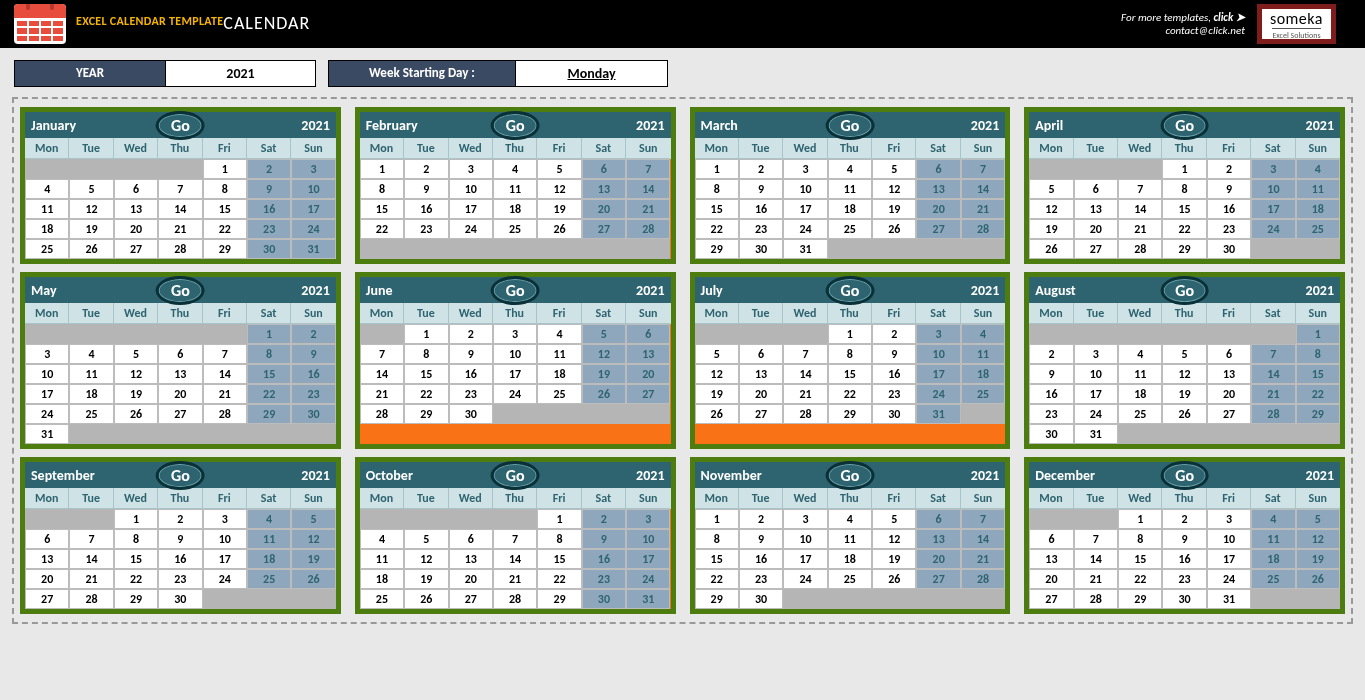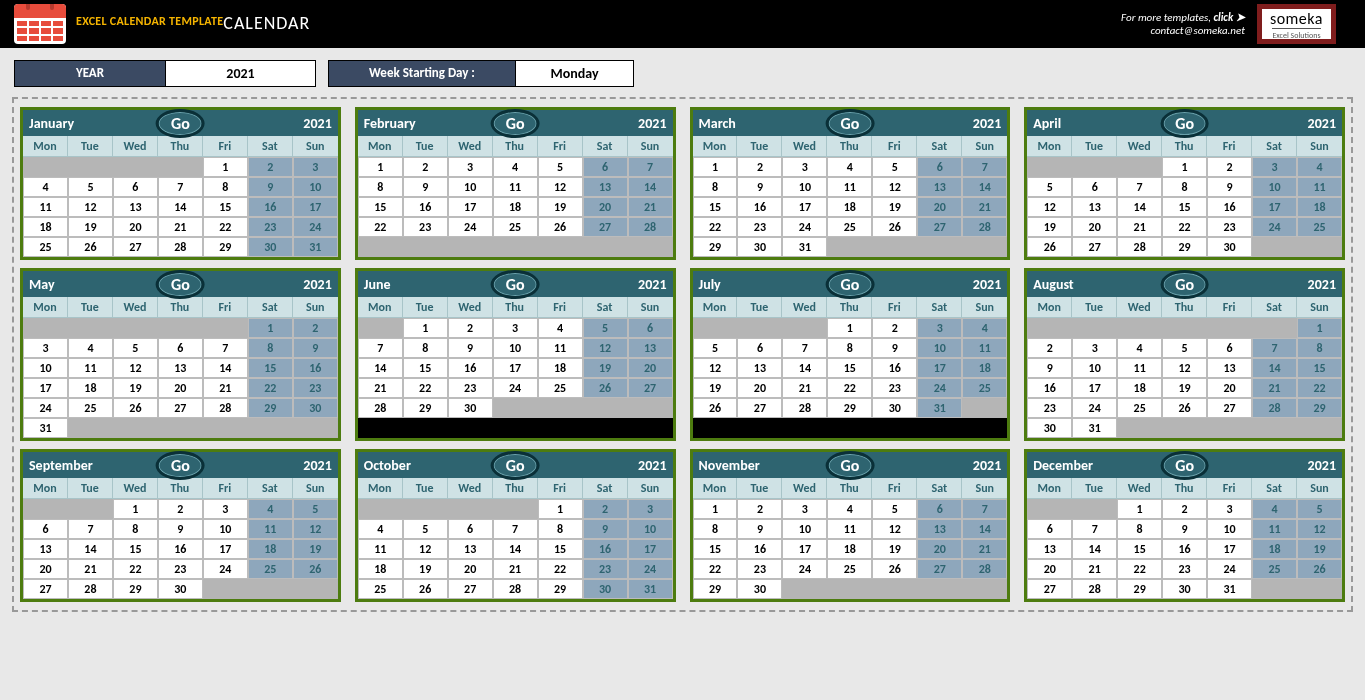--- a/index.html
+++ b/index.html
@@ -18,23 +18,23 @@
   .top-right .block { text-align:right; }
   .top-right strong { font-weight:bold; }
   .logo { background:#fff; border:5px solid #7f1d1d; padding:4px 8px; height:40px; display:flex; flex-direction:column; justify-content:center; align-items:center; color:#000; font-style:normal;}
   .logo .l1 { font-size:16px; font-weight:400; letter-spacing:0.5px; }
   .logo .l2 { font-size:8px; color:#555; border-top:1px solid #555; padding-top:1px;}
   .controls { display:flex; gap:12px; padding:12px 14px 10px 14px; align-items:center; }
   .ctrl { display:flex; border:1px solid #000; }
   .ctrl .lbl { background:#3b4a63; color:#fff; font-weight:bold; font-size:13px; padding:4px 0; text-align:center; }
   .ctrl .val { background:#fff; font-weight:bold; font-size:14px; padding:4px 0; text-align:center; border-left:1px solid #000;}
   .ctrl.year .lbl{width:150px;} .ctrl.year .val{width:150px;}
-  .ctrl.wsd .lbl{width:186px;} .ctrl.wsd .val{width:118px;}
+  .ctrl.wsd .lbl{width:186px;} .ctrl.wsd .val{width:152px;text-decoration:underline;}
   .sheet { margin: 0 12px 12px 12px; border: 2px dashed #999; padding: 8px 6px; background:#e8e8e8; display:grid; grid-template-columns:repeat(4,1fr); gap:8px 14px;}
-  .month { border:3px solid #4d7c0f; background:#000000; position:relative; }
+  .month { border:5px solid #4d7c0f; background:#f97316; position:relative; }
   .mhead { background:#2e6470; color:#fff; display:flex; align-items:center; justify-content:space-between; padding:2px 6px; font-size:14px; font-weight:bold; height:26px; position:relative;}
   .go { position:absolute; left:50%; transform:translateX(-50%); background:#2e6470; border:3px solid #0a3038; color:#fff; font-size:16px; font-weight:bold; padding:2px 12px; border-radius:50%; cursor:pointer; box-shadow:0 0 0 1px #6aa0aa inset;}
   .dowrow { background:#cfe2e5; display:grid; grid-template-columns:repeat(7,1fr); }
   .dowrow span { text-align:center; font-size:12px; font-weight:bold; color:#2e6470; padding:3px 0; border-right:1px solid #a8c4c8; border-bottom:1px solid #a8c4c8;}
   .dowrow span:last-child{border-right:none;}
   .daygrid { display:grid; grid-template-columns:repeat(7,1fr); grid-auto-rows:20px; }
   .cell { text-align:center; font-size:12px; font-weight:bold; background:#fff; border:1px solid #bcbcbc; display:flex;align-items:center;justify-content:center;}
   .cell.blank { background:#b5b5b5; border-color:transparent;}
   .cell.wkend { background:#8ea7bc; color:#2e6470;}
 </style>
@@ -59,21 +59,21 @@
         <span></span>
       </div>
   </div>
   <div class="titles">
     <div class="title1">EXCEL CALENDAR TEMPLATE</div>
     <div class="title2">CALENDAR</div>
   </div>
   <div class="top-right">
     <div class="block">
       <div><span>For more templates, </span><strong>click ➤</strong></div>
-      <div>contact@someka.net</div>
+      <div>contact@click.net</div>
     </div>
     <div class="logo">
       <div class="l1">someka</div>
       <div class="l2">Excel Solutions</div>
     </div>
   </div>
 </div>
 
 <div class="controls">
   <div class="ctrl year">

